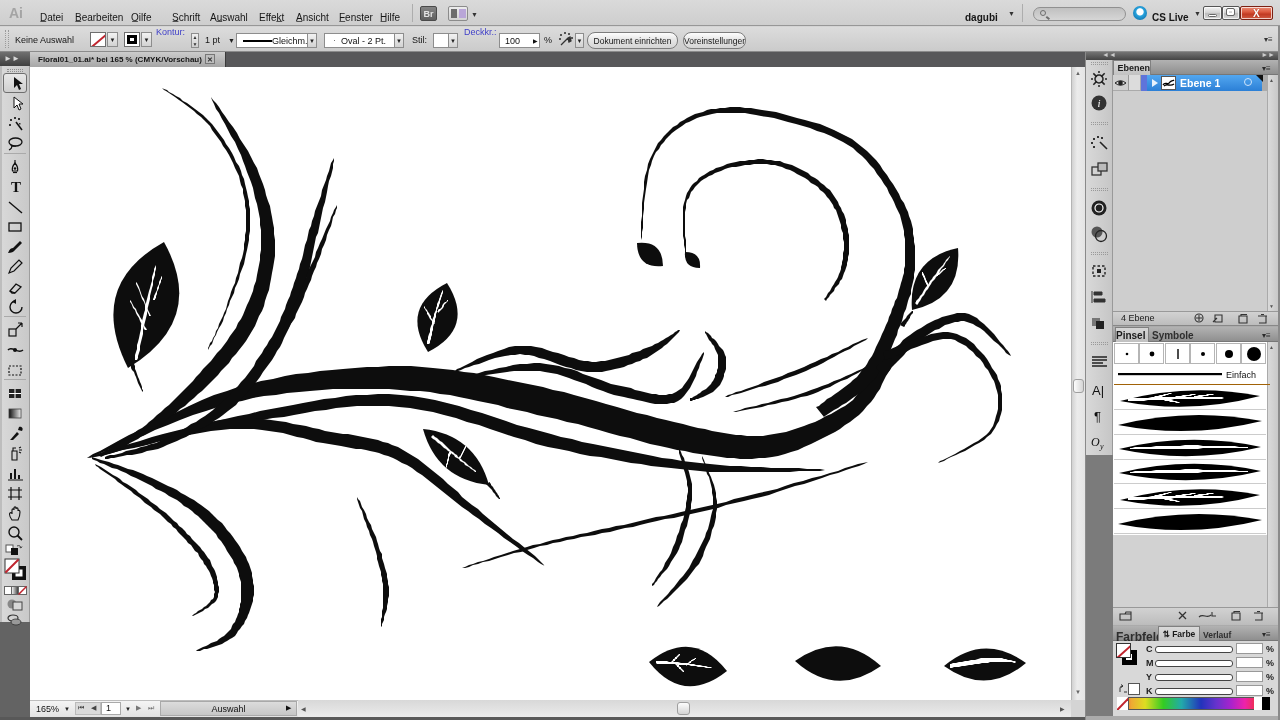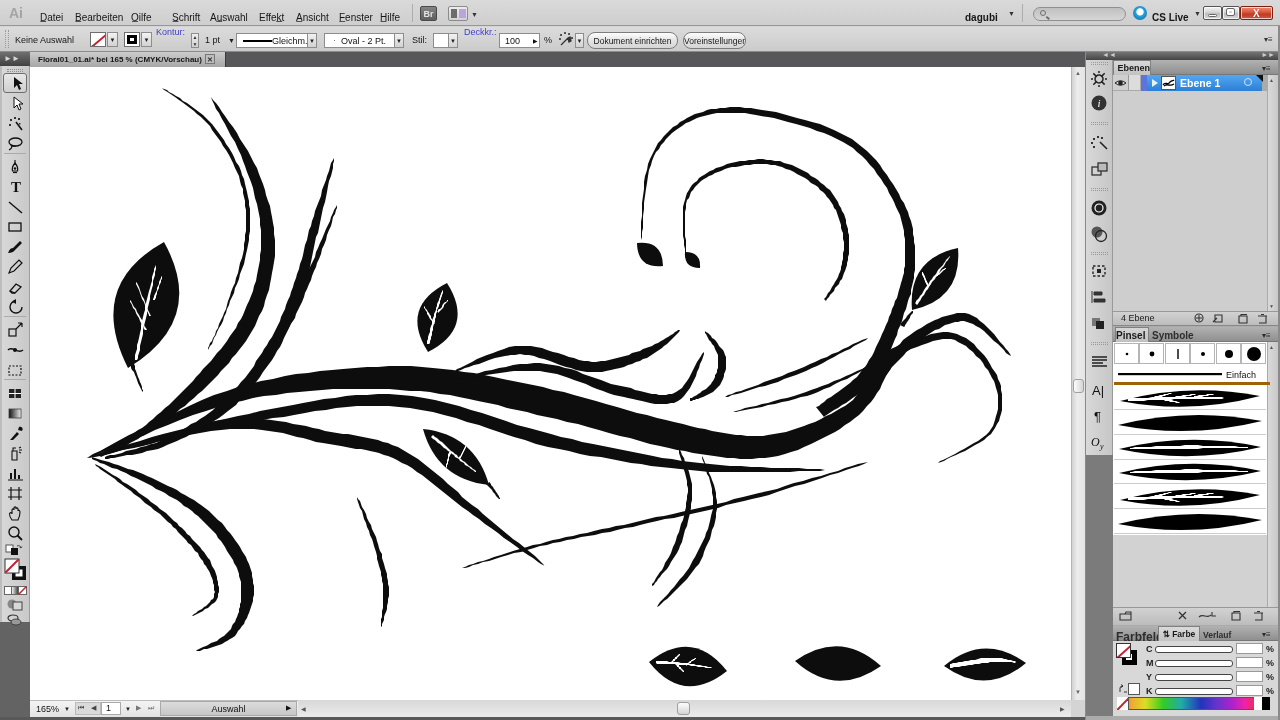--- a/index.html
+++ b/index.html
@@ -541,21 +541,21 @@
     <div class="a" style="left:1216px;top:343px;width:25px;height:21px;border:1px solid #b5b5b5;background:#fff">
       <svg width="24" height="20" viewBox="0 0 24 20">
         <circle cx="12" cy="10" r="4" fill="#000"></circle>
       </svg>
     </div>
     <div class="a" style="left:1241px;top:343px;width:25px;height:21px;border:1px solid #b5b5b5;background:#fff">
       <svg width="24" height="20" viewBox="0 0 24 20">
         <circle cx="12" cy="10" r="7" fill="#000"></circle>
       </svg>
     </div>
-<div class="a" style="left:1114px;top:364px;width:156px;height:21px;border-bottom:3px solid #a16207">
+<div class="a" style="left:1114px;top:364px;width:156px;height:21px;border-bottom:1px solid #a16207">
       <svg width="152" height="21">
         <rect x="4" y="9" width="104" height="2.2" fill="#000"></rect>
         <text x="112" y="14" font-size="9" fill="#111" font-family="Liberation Sans">Einfach</text>
       </svg>
     </div>
 <div class="a" style="left:1114px;top:386px;width:152px;height:24px;border-bottom:1px solid #ccc">
       <svg width="152" height="24" viewBox="0 0 152 24">
         <path d="M6.0,15.0 Q76.6,28.6 146.0,10.0 Q75.4,-3.6 6.0,15.0Z" fill="#000"></path>
         <path d="M14,15 16,15 18,15 21,15 24,15 27,15 30,15 34,14 38,14 41,14 45,14 49,14 53,14 57,14 60,13 64,13 67,13 71,13 75,13 80,13 84,13 88,13 92,13 96,13 99,13 103,13 105,13 108,13 110,12 110,12 108,11 105,11 103,11 99,11 96,11 92,11 88,11 84,11 80,11 75,11 71,11 67,11 64,11 60,11 56,11 53,11 49,11 45,11 41,11 38,11 34,12 30,12 27,12 24,12 21,12 18,12 16,12 14,13Z" fill="#fff"></path>
         <path d="M40,13 41,13 42,13 43,12 45,12 46,11 48,11 49,10 51,10 52,9 54,9 55,8 56,8 57,8 58,7 58,7 57,7 56,7 55,7 53,8 52,8 50,8 49,9 47,9 46,9 44,10 43,10 41,10 40,11 40,11Z" fill="#fff"></path>

